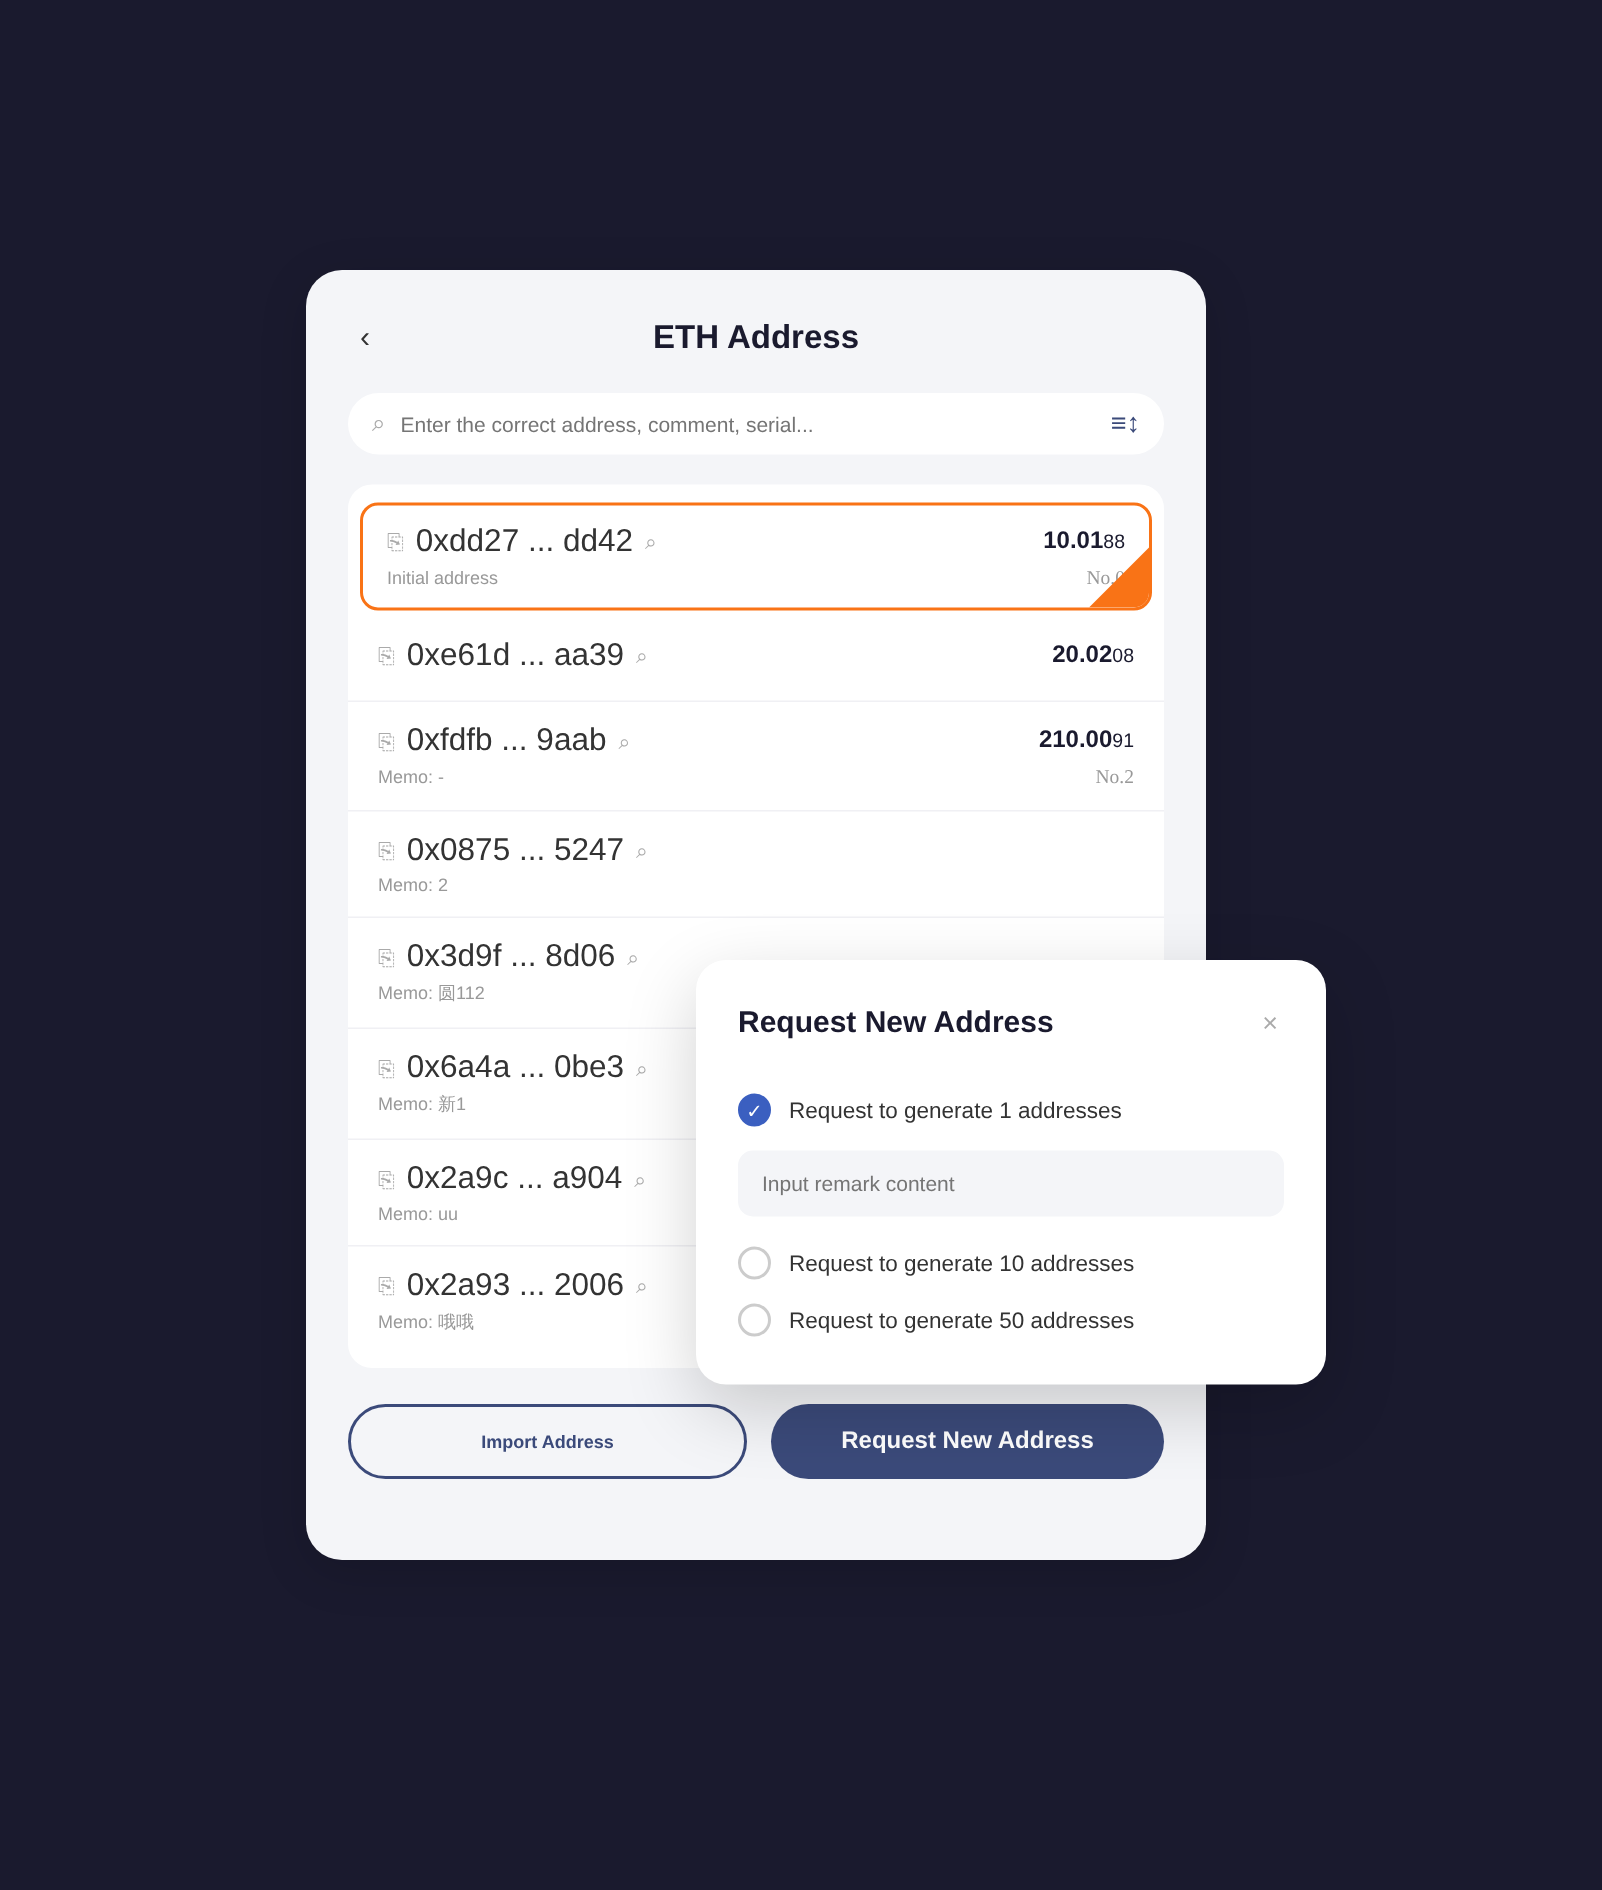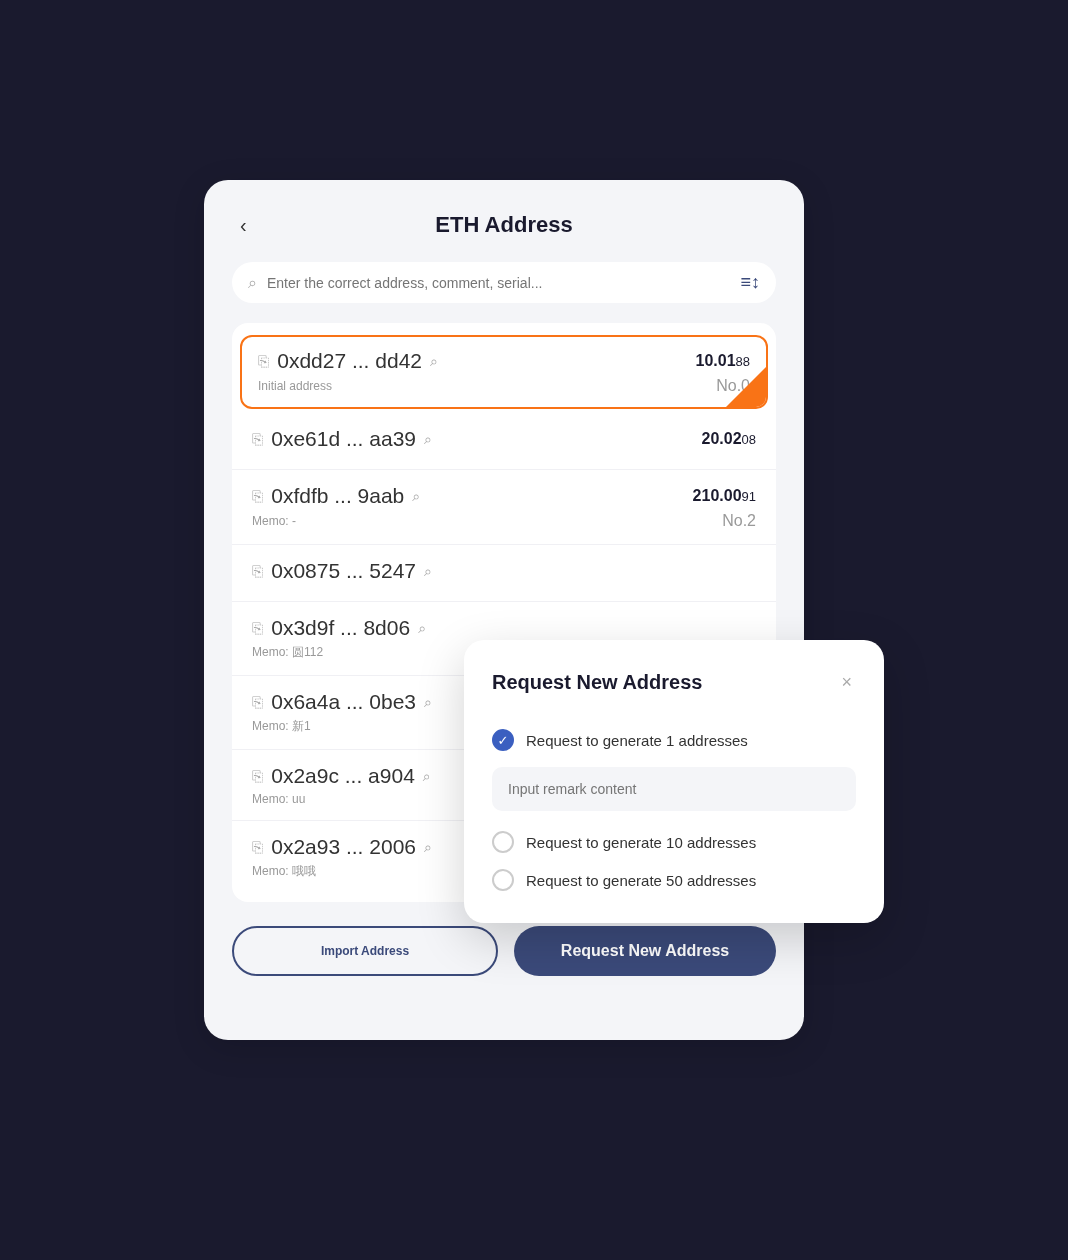--- a/index.html
+++ b/index.html
@@ -162,22 +162,23 @@
       align-items: center;
       gap: 24px;
     }
 
     .memo-text {
       font-size: 12px;
       color: #999;
     }
 
     .no-badge {
-      font-size: 16px;
+      font-size: 13px;
       color: #999;
+      font-family: Liberation Serif, serif;
     }
 
     .orange-corner {
       position: absolute;
       bottom: 0;
       right: 0;
       width: 0;
       height: 0;
       border-style: solid;
       border-width: 0 0 40px 40px;
@@ -361,20 +362,23 @@
       </div>
 
       <div class="address-item">
         <div class="address-row">
           <div class="address-left">
             <span class="copy-icon">⎘</span>
             <span class="address-text">0x0875 ... 5247</span>
             <span class="search-addr-icon">⌕</span>
           </div>
         </div>
+        <div class="address-meta">
+          <span class="memo-text">Memo: 2</span>
+        </div>
       </div>
 
       <div class="address-item">
         <div class="address-row">
           <div class="address-left">
             <span class="copy-icon">⎘</span>
             <span class="address-text">0x3d9f ... 8d06</span>
             <span class="search-addr-icon">⌕</span>
           </div>
         </div>

